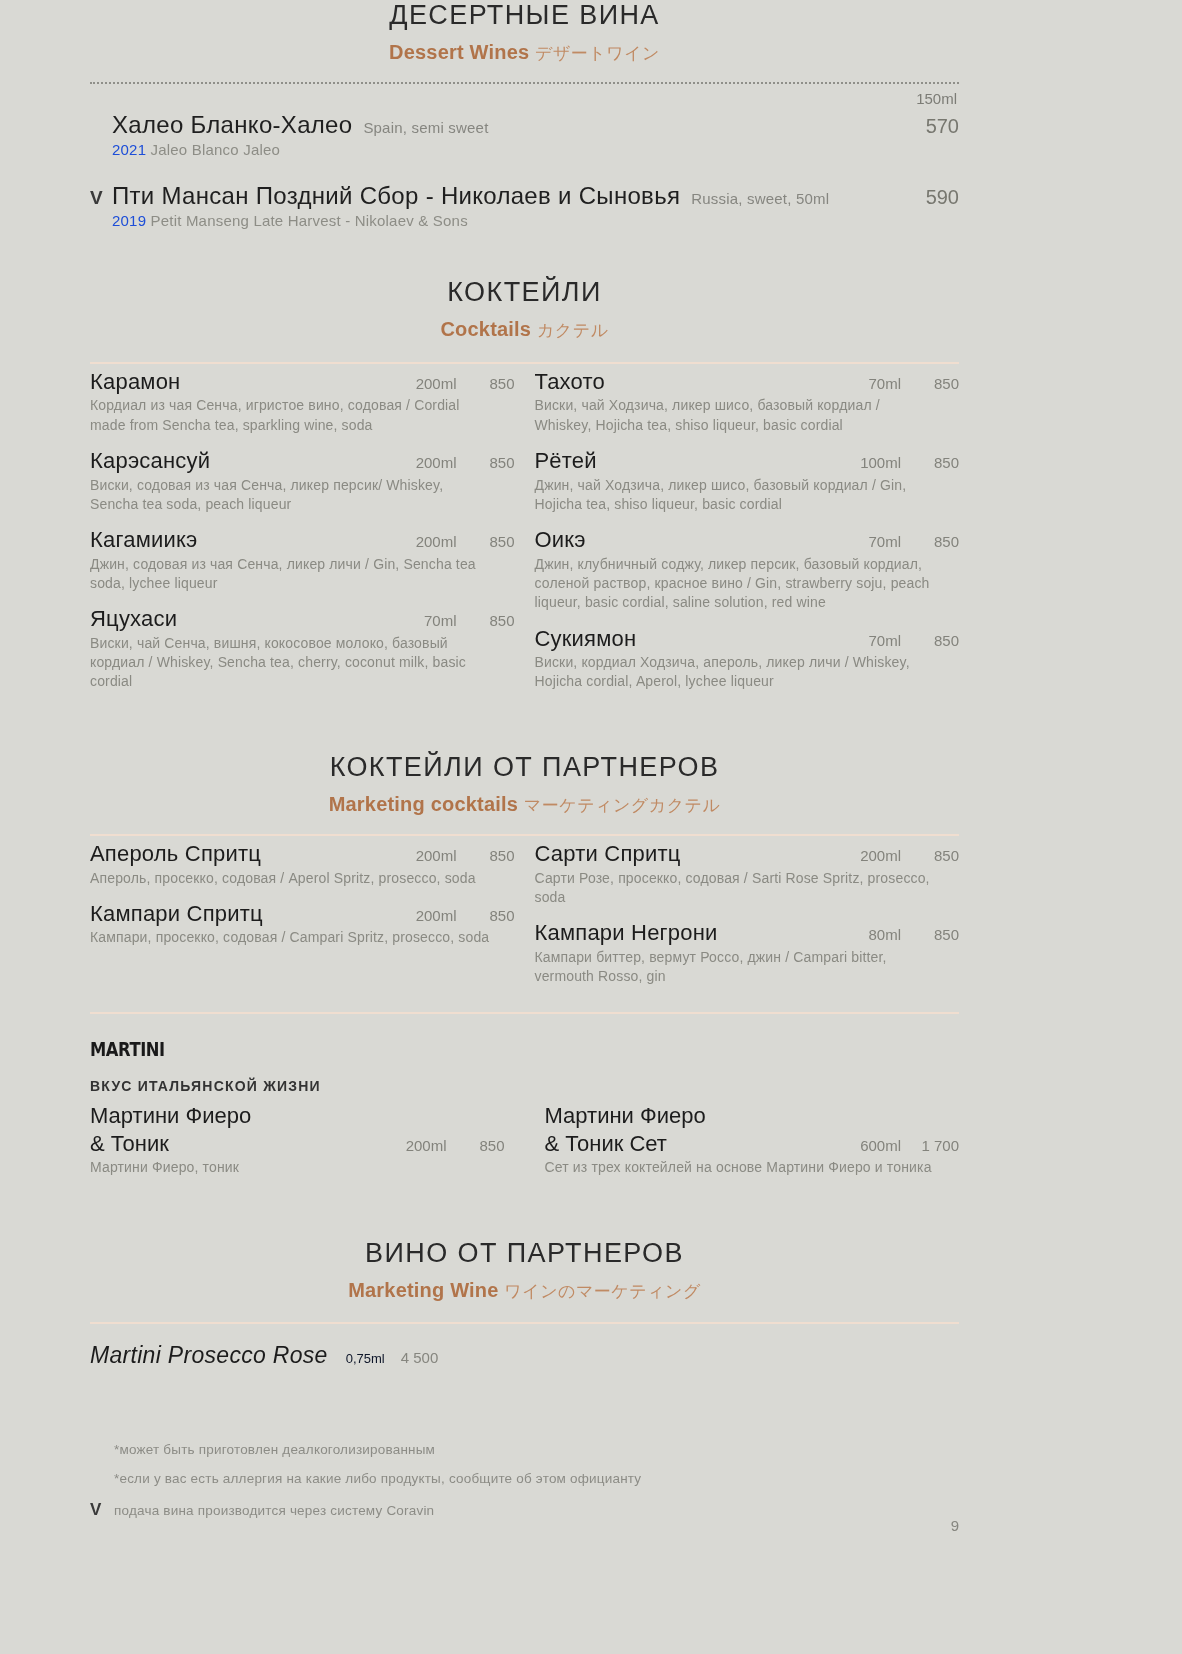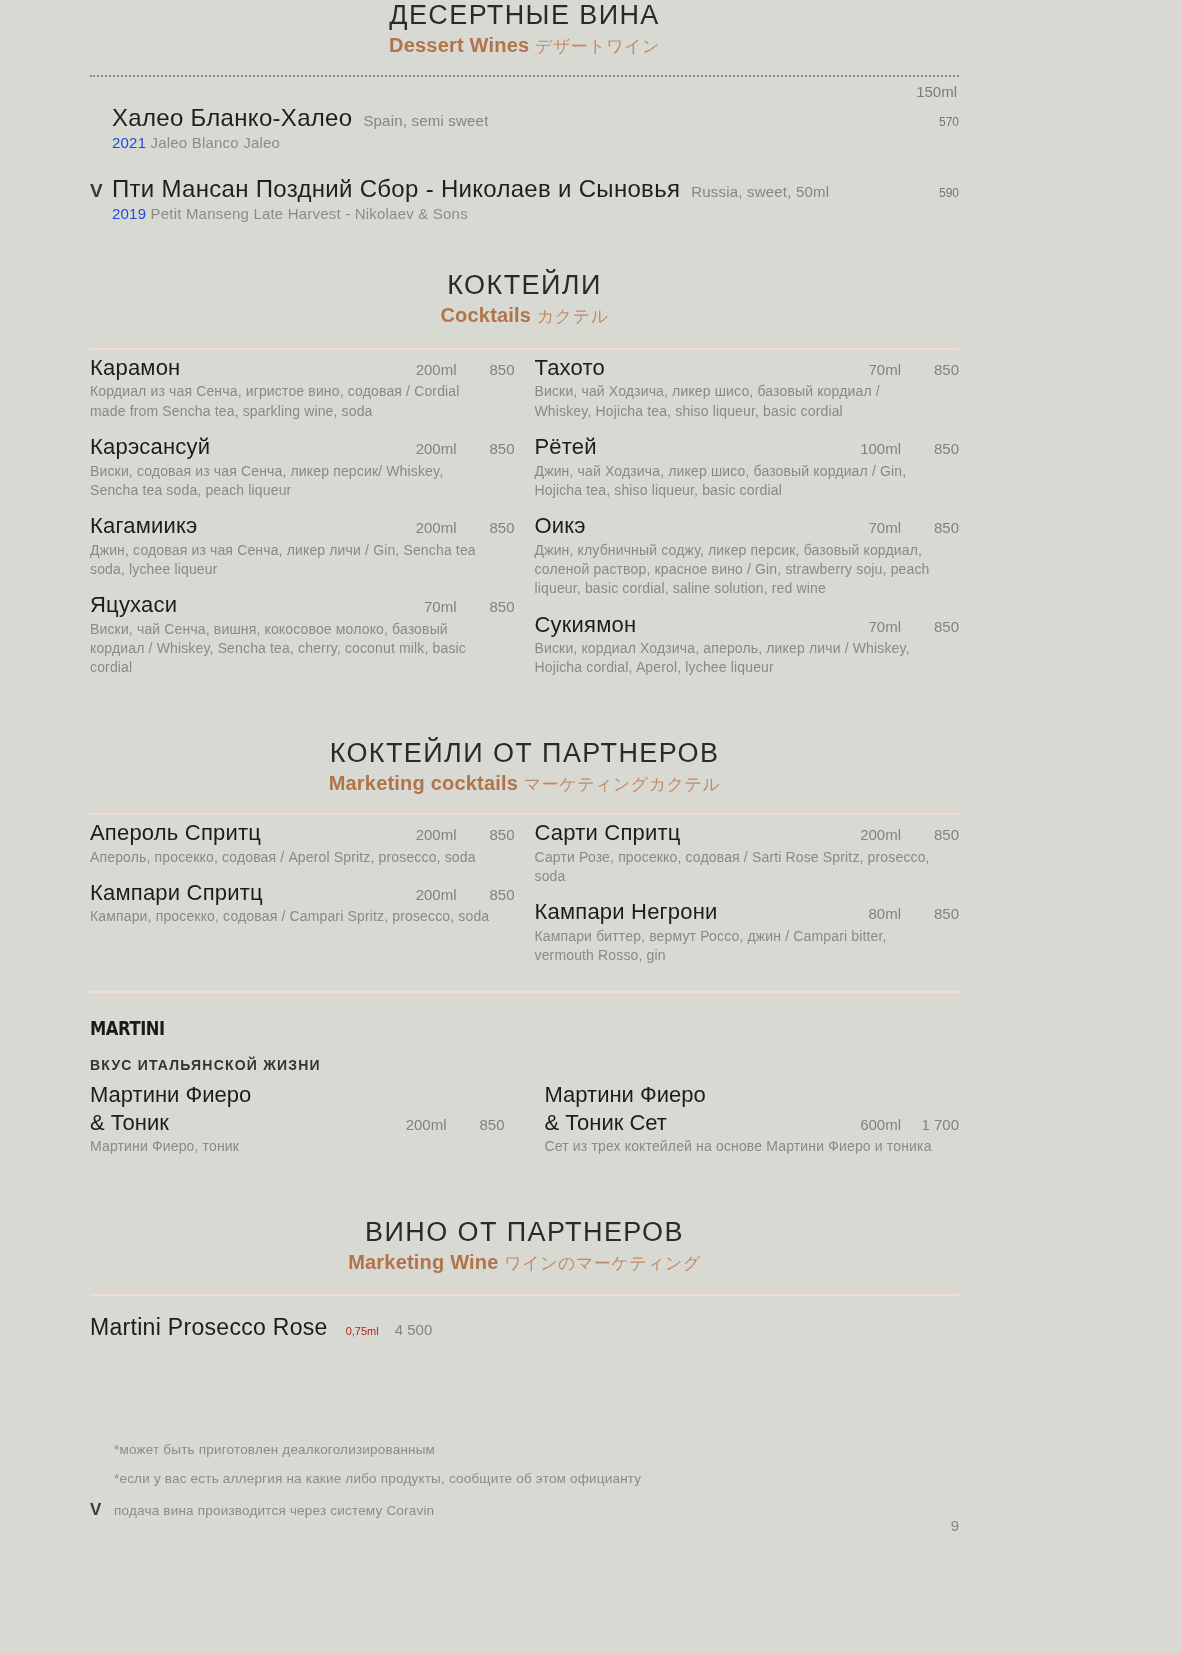--- a/index.html
+++ b/index.html
@@ -28,21 +28,21 @@
   .section-head { text-align: center; }
 
   .section-head .ru {
     font-size: 27px;
     letter-spacing: 1.4px;
     font-weight: 400;
     color: #2a2a2a;
     line-height: 1.15;
   }
   .section-head .en-row {
-    margin-top: 2px;
+    margin-top: 9px;
     font-size: 20px;
     color: #b1744a;
     font-weight: 700;
     letter-spacing: .2px;
     line-height: 1.2;
   }
   .section-head .jp {
     font-weight: 400;
     font-size: 17px;
     color: #c08a63;
@@ -92,21 +92,21 @@
     letter-spacing: .3px;
     color: #1f1f1f;
   }
   .wine-meta {
     font-size: 15px;
     color: #868680;
     margin-left: 11px;
     letter-spacing: .2px;
   }
   .wine-price {
-    font-size: 12px;
+    font-size: 20px;
     color: #77776f;
     flex: 0 0 70px;
     text-align: right;
   }
   .wine-sub {
     font-size: 15px;
     color: #8d8d86;
     margin: 2px 0 0 22px;
     letter-spacing: .2px;
   }
@@ -194,22 +194,23 @@
   
   .mw-row {
     display: flex;
     align-items: baseline;
     margin-top: 18px;
   }
   .mw-name {
     font-size: 23px;
     letter-spacing: .3px;
     color: #1c1c1c;
-  }
-  .mw-vol { font-size: 11px; color: #b91c1c; margin-left: 18px; }
+    font-style: italic;
+  }
+  .mw-vol { font-size: 13px; color: #0f172a; margin-left: 18px; }
   .mw-price { font-size: 15px; color: #86867f; margin-left: 16px; }
 
   
   .footer {
     position: absolute;
     left: 90px;
     right: 90px;
     bottom: 120px;
   }
   .foot-note {

